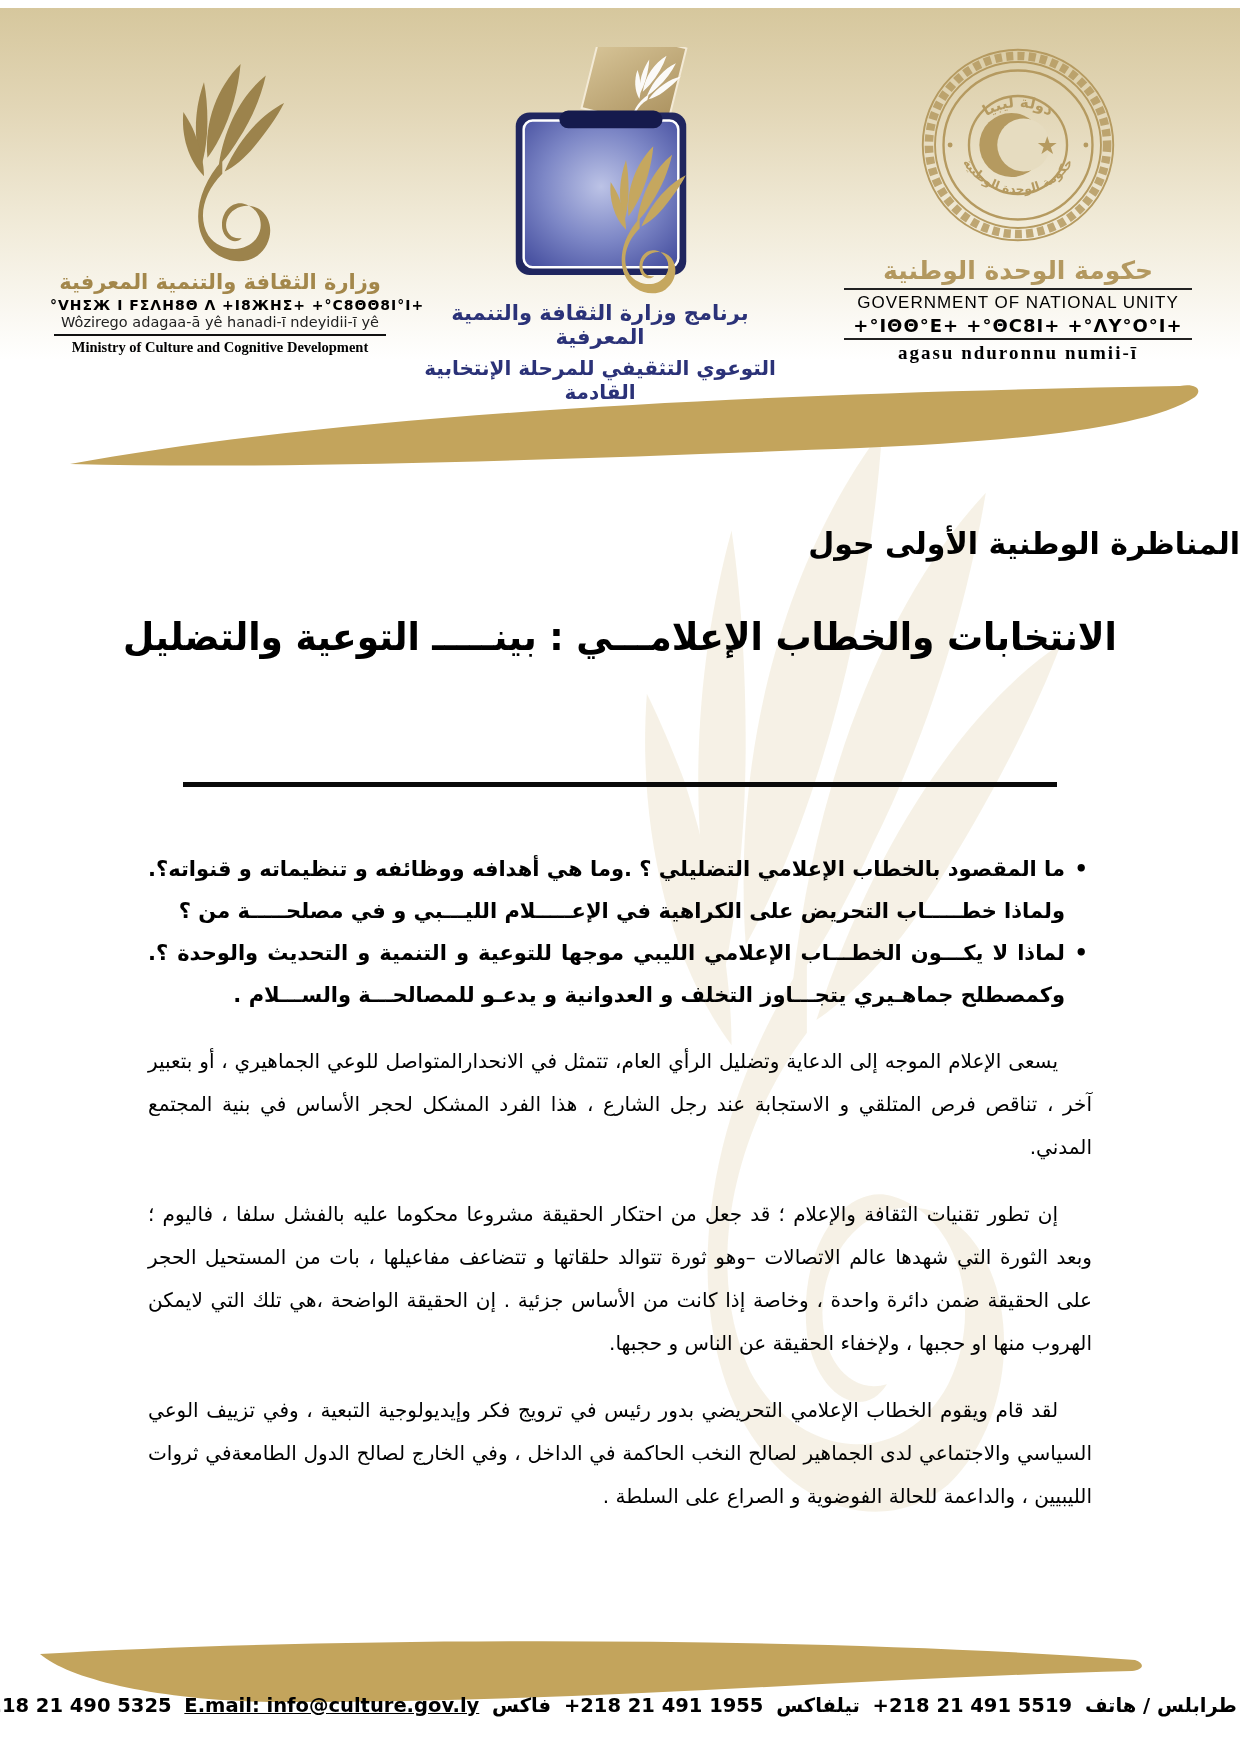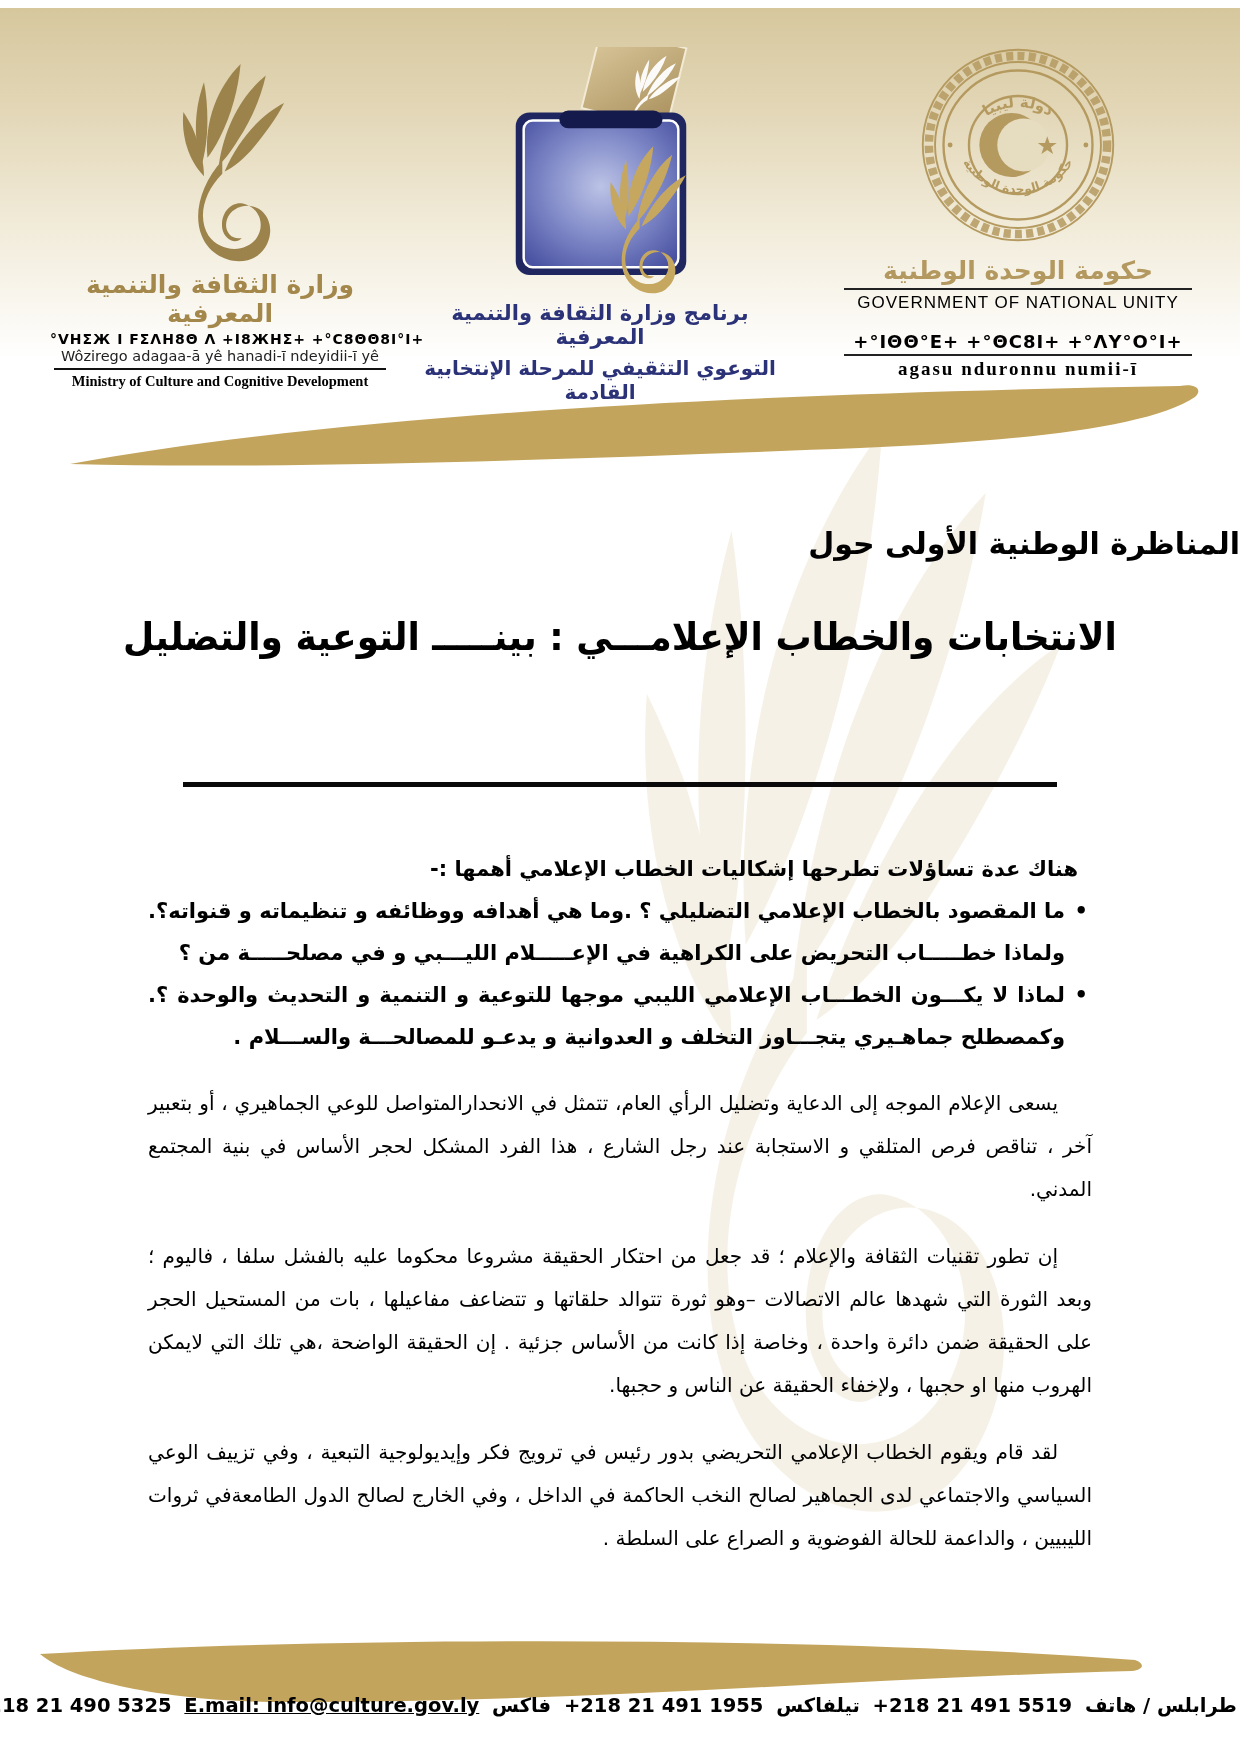--- a/index.html
+++ b/index.html
@@ -7,35 +7,35 @@
         font-family:"DejaVu Sans",sans-serif;color:#000;}
   
   .top-band{position:absolute;top:8px;left:0;right:0;height:352px;
             background:linear-gradient(180deg,#d6c79d 0%,#e2d6b6 28%,#f1ebd9 62%,#ffffff 100%);}
   
   .watermark{position:absolute;left:515px;top:430px;width:565px;height:1130px;color:#f1ead8;opacity:.62;z-index:0;}
   .fg{position:relative;z-index:1;}
   
   .ministry{position:absolute;left:50px;top:58px;width:340px;text-align:center;}
   .ministry .feather-wrap{height:212px;display:flex;align-items:flex-end;justify-content:center;}
-  .ministry .ar{color:#a3874b;font-weight:bold;font-size:25px;direction:rtl;}
+  .ministry .ar{color:#a3874b;font-weight:bold;font-size:21px;direction:rtl;}
   .ministry .tif{font-weight:bold;font-size:14px;letter-spacing:1px;margin-top:3px;white-space:nowrap;}
   .ministry .lat{font-size:14.5px;color:#222;margin-top:1px;white-space:nowrap;}
   .ministry .rule{height:2px;background:#111;margin:4px 4px 3px;}
   .ministry .en{font-family:"Liberation Serif",serif;font-weight:bold;font-size:14.5px;white-space:nowrap;}
   .program{position:absolute;left:404px;top:47px;width:392px;text-align:center;}
   .program .ballot-wrap{height:250px;display:flex;align-items:flex-start;justify-content:center;}
   .program .l1{color:#2b3278;font-weight:bold;font-size:21px;direction:rtl;margin-top:4px;}
   .program .l2{color:#2b3278;font-weight:bold;font-size:20px;direction:rtl;margin-top:7px;}
   .gnu{position:absolute;left:836px;top:46px;width:364px;text-align:center;}
   .gnu .seal-wrap{height:204px;display:flex;align-items:flex-start;justify-content:center;}
   .gnu .ar{color:#b3985f;font-weight:bold;font-size:25px;direction:rtl;margin-top:6px;}
   .gnu .rule{height:2px;background:#222;margin:3px 8px;}
   .gnu .en{font-family:Liberation Sans, sans-serif;font-size:17px;letter-spacing:1px;white-space:nowrap;}
-  .gnu .tif{font-weight:bold;font-size:18px;letter-spacing:1px;white-space:nowrap;margin-top:18px;}
+  .gnu .tif{font-weight:bold;font-size:18px;letter-spacing:1px;white-space:nowrap;margin-top:2px;}
   .gnu .rule2{height:2px;background:#222;margin:2px 8px;}
   .gnu .lat{font-family:"Liberation Serif",serif;font-size:19px;letter-spacing:2px;white-space:nowrap;font-weight:bold;}
   
   .ribbon-top{position:absolute;top:378px;left:0;width:1240px;height:100px;}
   .ribbon-bottom{position:absolute;top:1632px;left:0;width:1240px;height:80px;}
   
   .title1{position:absolute;top:526px;left:0;right:0;text-align:right;
           font-size:30px;font-weight:bold;direction:rtl;letter-spacing:0;}
   .title2{position:absolute;top:616px;left:0;right:0;text-align:center;
           font-size:36px;font-weight:bold;direction:rtl;transform:scaleY(1.05);}
@@ -158,21 +158,20 @@
 
     <svg class="ribbon-top" viewBox="0 0 1240 100">
       <path fill="#c3a45c" d="M 70 86 C 330 38 720 16 1180 8 C 1196 5 1203 12 1195 19 C 1150 50 1010 64 860 70 C 600 80 300 92 70 86 Z"></path>
     </svg>
 
     <div class="title1">المناظرة الوطنية الأولى حول</div>
     <div class="title2">الانتخابات والخطاب الإعلامـــي : بينـــــ التوعية والتضليل</div>
     <div class="divider"></div>
 
     <div class="bodytext">
-      <div class="intro">هناك عدة  تساؤلات تطرحها إشكاليات الخطاب الإعلامي أهمها :-</div>
       <div class="bullet-item">
         <span class="bullet-dot">•</span>
         <span>ما المقصود بالخطاب الإعلامي التضليلي ؟ .وما هي أهدافه ووظائفه و تنظيماته و قنواته؟. ولماذا خطـــــاب التحريض على الكراهية في الإعـــــلام الليـــبي و في مصلحـــــة من ؟</span>
       </div>
       <div class="bullet-item">
         <span class="bullet-dot">•</span>
         <span>لماذا لا يكـــون الخطـــاب الإعلامي الليبي موجها للتوعية و التنمية و التحديث والوحدة ؟. وكمصطلح  جماهـيري يتجـــاوز التخلف و العدوانية و يدعـو للمصالحـــة والســـلام .</span>
       </div>
       <div class="para">يسعى الإعلام الموجه إلى الدعاية وتضليل الرأي العام، تتمثل في الانحدارالمتواصل للوعي الجماهيري ، أو بتعبير آخر ، تناقص فرص المتلقي و الاستجابة عند رجل الشارع ، هذا الفرد المشكل لحجر الأساس في بنية المجتمع المدني.</div>
       <div class="para">إن تطور تقنيات  الثقافة والإعلام ؛ قد جعل من احتكار الحقيقة مشروعا محكوما عليه بالفشل سلفا ، فاليوم ؛ وبعد الثورة التي شهدها عالم الاتصالات –وهو ثورة تتوالد حلقاتها و تتضاعف مفاعيلها ، بات من المستحيل الحجر على الحقيقة ضمن دائرة واحدة ، وخاصة إذا كانت من الأساس جزئية . إن الحقيقة الواضحة ،هي تلك التي لايمكن الهروب منها او حجبها ، ولإخفاء الحقيقة عن الناس و حجبها.</div>

